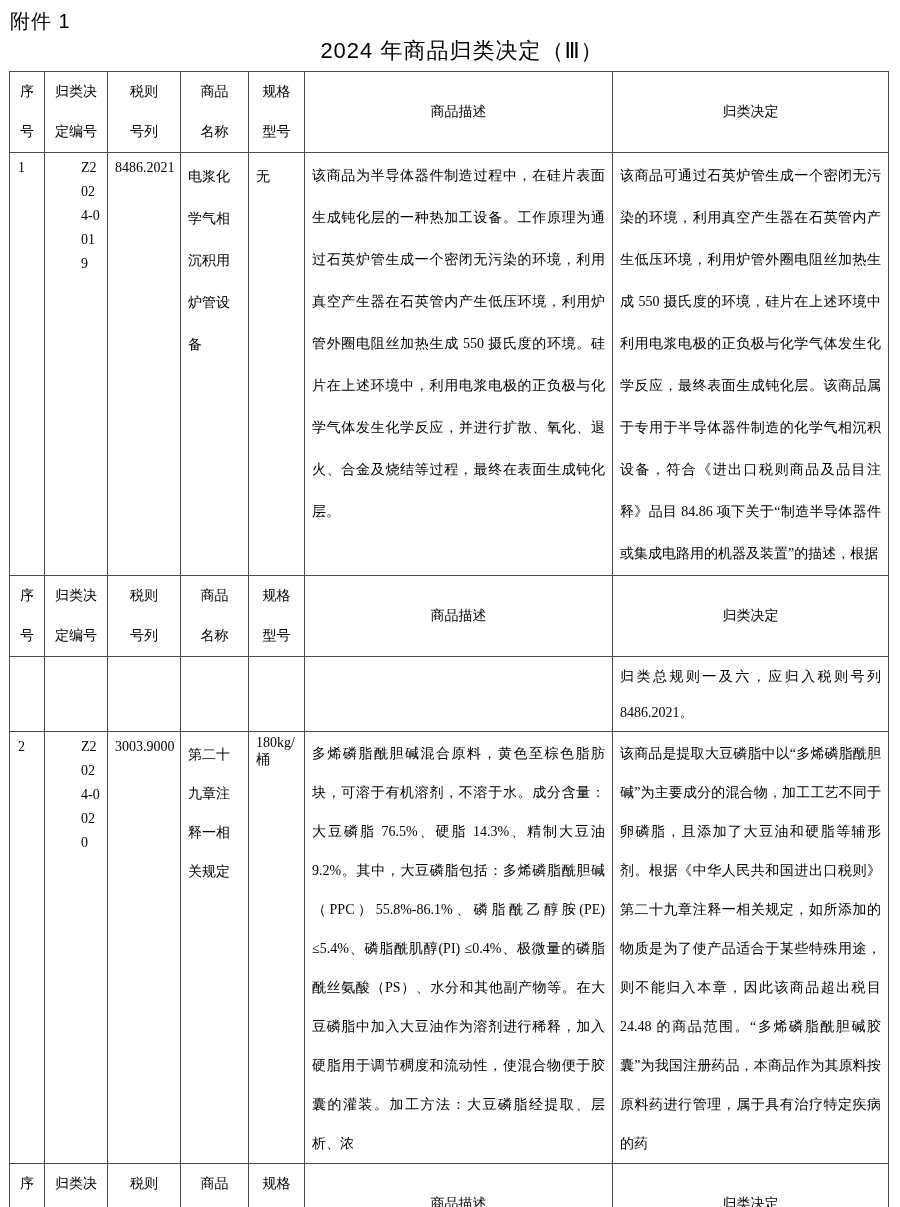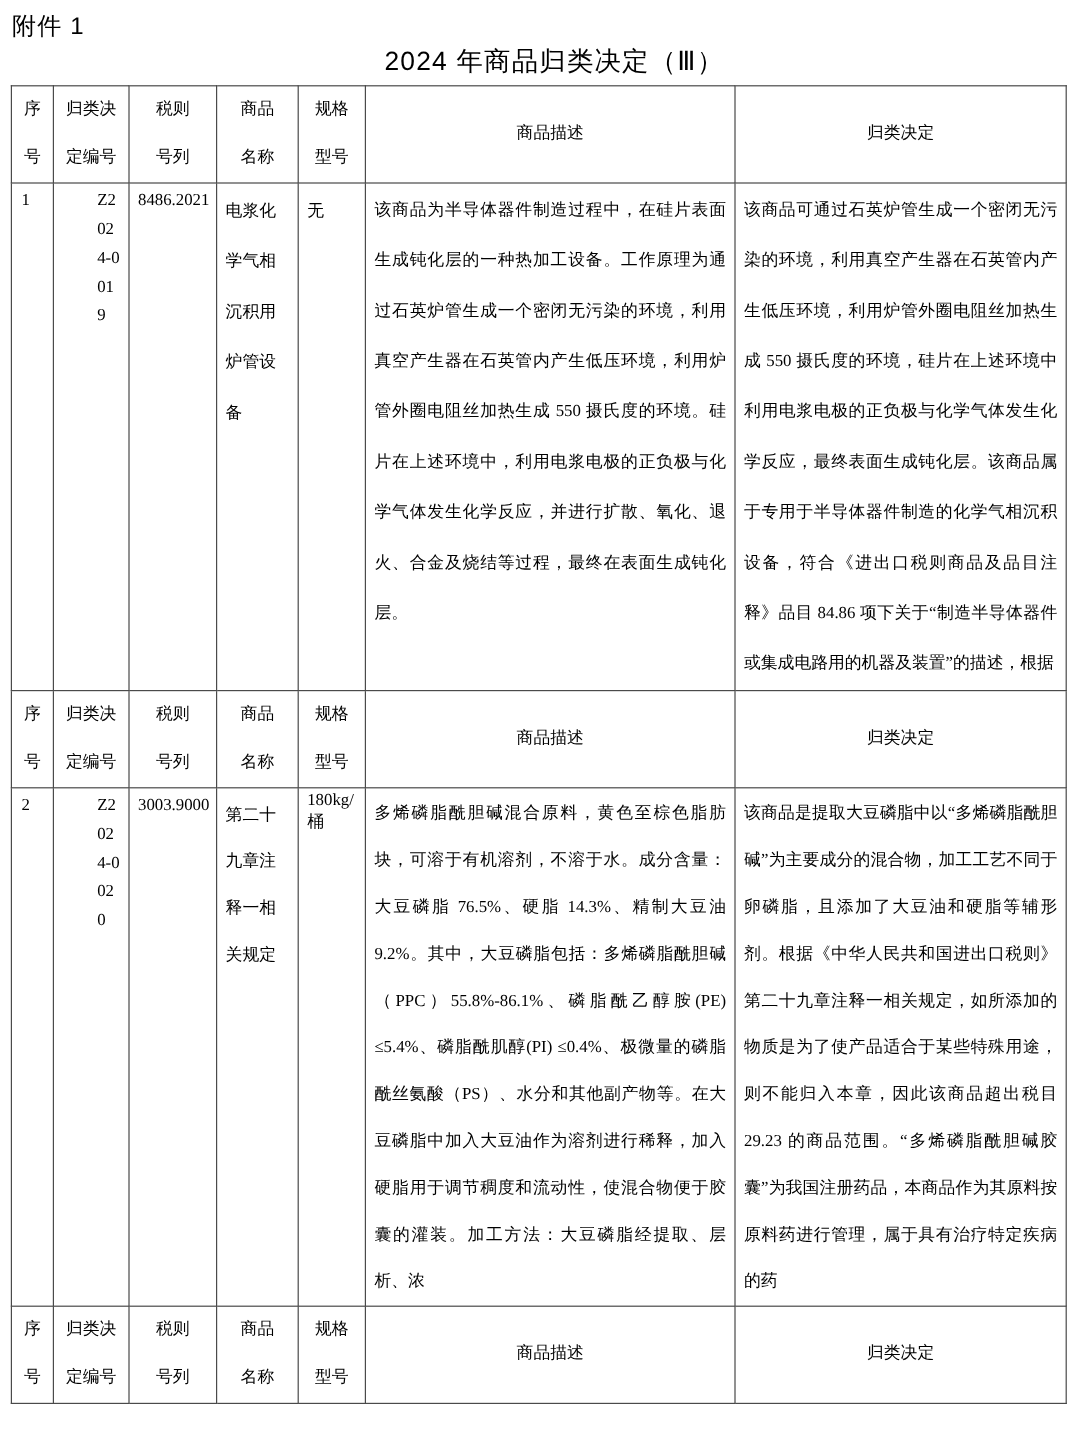--- a/index.html
+++ b/index.html
@@ -119,29 +119,38 @@
     <td class="hd">税则
 号列</td>
     <td class="hd">商品
 名称</td>
     <td class="hd">规格
 型号</td>
     <td class="hd">商品描述</td>
     <td class="hd">归类决定</td>
   </tr>
 
+  <tr style="height:45px;">
+    <td></td>
+    <td></td>
+    <td></td>
+    <td></td>
+    <td></td>
+    <td></td>
+    <td class="just lh-cA body-cell">归类总规则一及六，应归入税则号列 8486.2021。</td>
+  </tr>
 
   <tr style="height:363px;">
     <td class="c-seq">2</td>
     <td class="c-no">Z2024-0020</td>
     <td class="c-tariff">3003.9000</td>
     <td class="lh-r2">第二十九章注释一相关规定</td>
     <td class="c-spec">180kg/桶</td>
     <td class="just lh-r2 body-cell">多烯磷脂酰胆碱混合原料，黄色至棕色脂肪块，可溶于有机溶剂，不溶于水。成分含量：大豆磷脂 76.5%、硬脂 14.3%、精制大豆油 9.2%。其中，大豆磷脂包括：多烯磷脂酰胆碱（PPC）55.8%-86.1%、磷脂酰乙醇胺(PE) ≤5.4%、磷脂酰肌醇(PI) ≤0.4%、极微量的磷脂酰丝氨酸（PS）、水分和其他副产物等。在大豆磷脂中加入大豆油作为溶剂进行稀释，加入硬脂用于调节稠度和流动性，使混合物便于胶囊的灌装。加工方法：大豆磷脂经提取、层析、浓</td>
-    <td class="just lh-r2 body-cell">该商品是提取大豆磷脂中以“多烯磷脂酰胆碱”为主要成分的混合物，加工工艺不同于卵磷脂，且添加了大豆油和硬脂等辅形剂。根据《中华人民共和国进出口税则》第二十九章注释一相关规定，如所添加的物质是为了使产品适合于某些特殊用途，则不能归入本章，因此该商品超出税目 29.23 的商品范围。“多烯磷脂酰胆碱胶囊”为我国注册药品，本商品作为其原料按原料药进行管理，属于具有治疗特定疾病的药</td>
+    <td class="just lh-r2 body-cell">该商品是提取大豆磷脂中以“多烯磷脂酰胆碱”为主要成分的混合物，加工工艺不同于卵磷脂，且添加了大豆油和硬脂等辅形剂。根据《中华人民共和国进出口税则》第二十九章注释一相关规定，如所添加的物质是为了使产品适合于某些特殊用途，则不能归入本章，因此该商品超出税目 24.48 的商品范围。“多烯磷脂酰胆碱胶囊”为我国注册药品，本商品作为其原料按原料药进行管理，属于具有治疗特定疾病的药</td>
   </tr>
 
   <tr style="height:77px;">
     <td class="hd">序
 号</td>
     <td class="hd">归类决
 定编号</td>
     <td class="hd">税则
 号列</td>
     <td class="hd">商品

